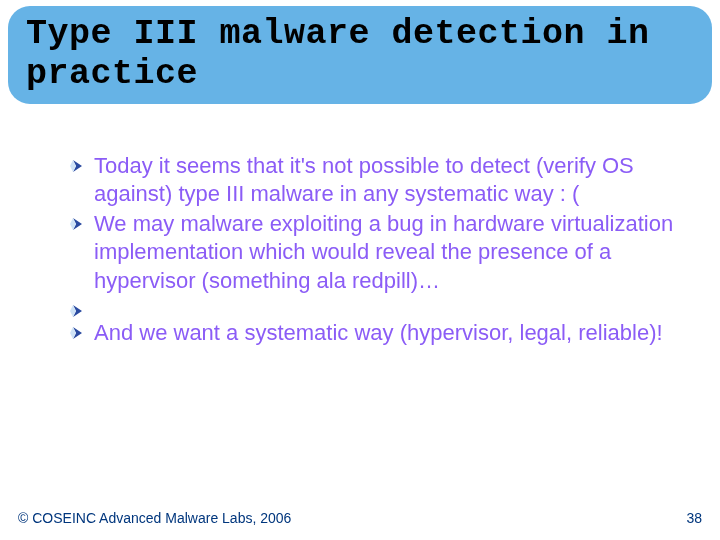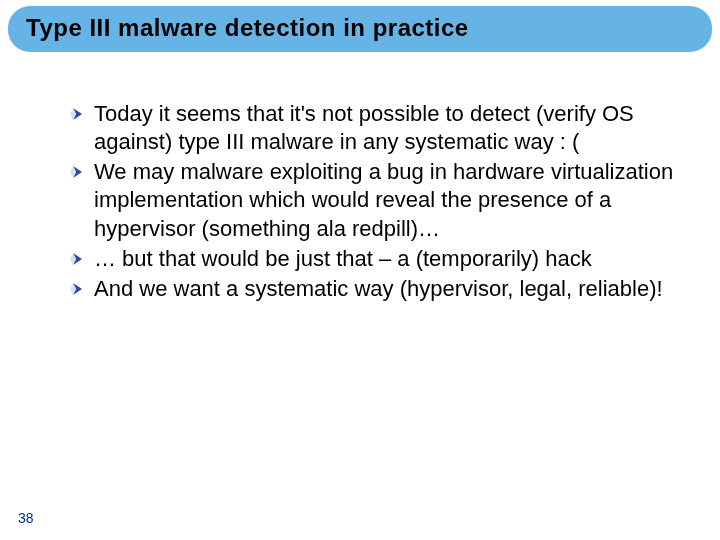--- a/index.html
+++ b/index.html
@@ -11,23 +11,23 @@
     position: relative;
     overflow: hidden;
   }
   .title-bar {
     margin: 6px 8px 0 8px;
     background: #66b3e6;
     border-radius: 22px;
     padding: 8px 18px 10px 18px;
   }
   .title-text {
-    font-family: Liberation Sans, sans-serif;
+    font-family: Liberation Mono, monospace;
     font-weight: bold;
-    font-size: 24px;
+    font-size: 35px;
     color: #000000;
     letter-spacing: 0.5px;
   }
   .content {
     padding: 48px 40px 0 70px;
   }
   .bullet-item {
     display: flex;
     align-items: flex-start;
     margin-bottom: 2px;
@@ -36,21 +36,21 @@
     flex: 0 0 auto;
     width: 12px;
     height: 12px;
     margin-top: 8px;
     margin-right: 12px;
   }
   .bullet-icon svg { display: block; }
   .bullet-text {
     font-size: 22px;
     line-height: 1.28;
-    color: #000000;
+    color: #8b5cf6;
   }
   .footer {
     position: absolute;
     bottom: 14px;
     left: 0;
     width: 100%;
     padding: 0 18px 0 18px;
     display: flex;
     justify-content: space-between;
     align-items: baseline;
@@ -89,30 +89,30 @@
     <span class="bullet-text">We may malware exploiting a bug in hardware virtualization implementation which would reveal the presence of a hypervisor (something ala redpill)…</span>
   </div>
 
   <div class="bullet-item">
     <span class="bullet-icon">
       <svg width="12" height="12" viewBox="0 0 12 12">
         <path d="M3 0 L12 6 L3 12 L6 6 Z" fill="#2a4aa0"></path>
         <path d="M3 0 L6 6 L3 12 L0 6 Z" fill="#cfe3f7"></path>
       </svg>
     </span>
-    <span class="bullet-text">… but that would be just that – a (temporarily) hack</span>
   </div>
 
   <div class="bullet-item">
     <span class="bullet-icon">
       <svg width="12" height="12" viewBox="0 0 12 12">
         <path d="M3 0 L12 6 L3 12 L6 6 Z" fill="#2a4aa0"></path>
         <path d="M3 0 L6 6 L3 12 L0 6 Z" fill="#cfe3f7"></path>
       </svg>
     </span>
     <span class="bullet-text">And we want a systematic way (hypervisor, legal, reliable)!</span>
   </div>
 
 </div>
 
 <div class="footer">
+  <span class="footer-left">© COSEINC Advanced Malware Labs, 2006</span>
   <span class="footer-right">38</span>
 </div>
 
 </body></html>

